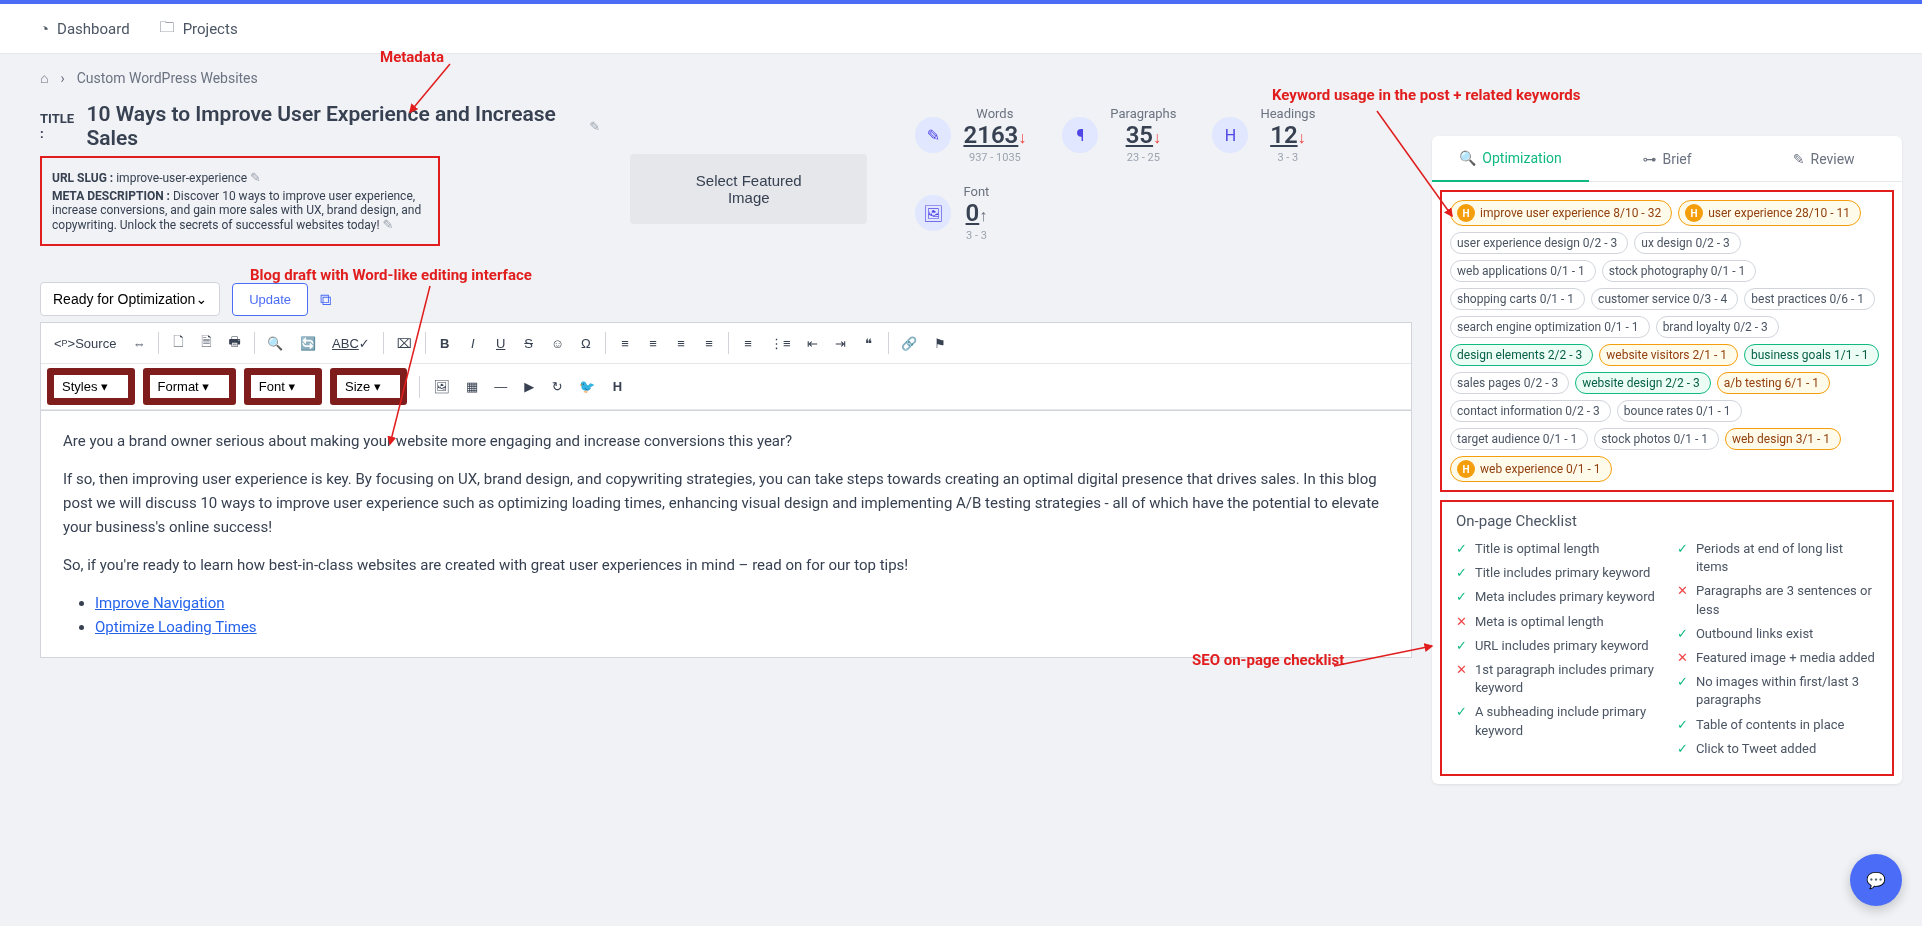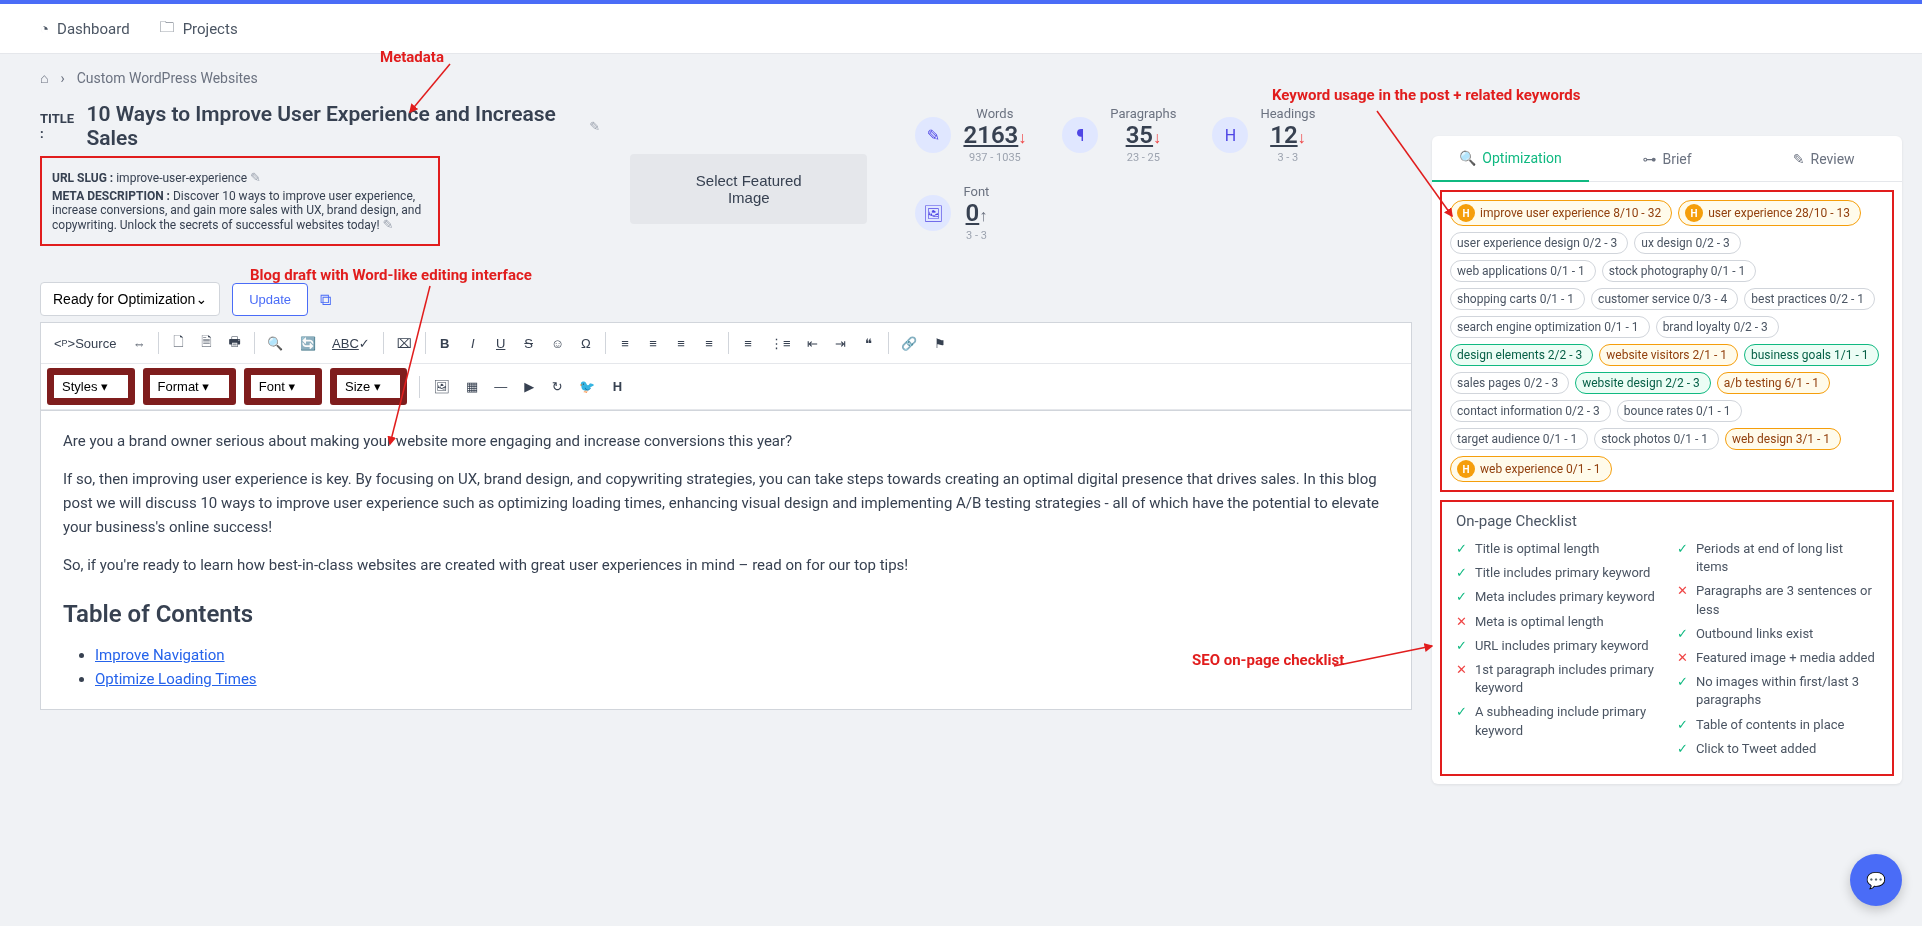--- a/index.html
+++ b/index.html
@@ -230,21 +230,20 @@
           <button class="tb-btn">🐦</button>
           <button class="tb-btn">
               <b>H</b>
             </button>
         </div>
       </div>
       <div class="editor-body">
         <p>Are you a brand owner serious about making your website more engaging and increase conversions this year?</p>
         <p>If so, then improving user experience is key. By focusing on UX, brand design, and copywriting strategies, you can take steps towards creating an optimal digital presence that drives sales. In this blog post we will discuss 10 ways to improve user experience such as optimizing loading times, enhancing visual design and implementing A/B testing strategies - all of which have the potential to elevate your business's online success!</p>
         <p>So, if you're ready to learn how best-in-class websites are created with great user experiences in mind – read on for our top tips!</p>
-        <h2>Table of Contents</h2>
         <ul>
           <li><a href="#">Improve Navigation</a></li>
           <li><a href="#">Optimize Loading Times</a></li>
         </ul>
       </div>
     </div>
   </div>
 
   <div class="right">
     <div class="annotation" style="top:-10px; left:-160px; width:370px;">Keyword usage in the post + related keywords</div>
@@ -272,42 +271,42 @@
             <span>Review</span>
           </div>
       </div>
       <div class="keyword-box" id="keyword-box">
           <span class="kw kw-orange">
             <span class="kw-h">H</span>
             <span>improve user experience 8/10 - 32</span>
           </span>
           <span class="kw kw-orange">
             <span class="kw-h">H</span>
-            <span>user experience 28/10 - 13</span>
+            <span>user experience 28/10 - 11</span>
           </span>
           <span class="kw kw-gray">
             <span>user experience design 0/2 - 3</span>
           </span>
           <span class="kw kw-gray">
             <span>ux design 0/2 - 3</span>
           </span>
           <span class="kw kw-gray">
             <span>web applications 0/1 - 1</span>
           </span>
           <span class="kw kw-gray">
             <span>stock photography 0/1 - 1</span>
           </span>
           <span class="kw kw-gray">
             <span>shopping carts 0/1 - 1</span>
           </span>
           <span class="kw kw-gray">
             <span>customer service 0/3 - 4</span>
           </span>
           <span class="kw kw-gray">
-            <span>best practices 0/2 - 1</span>
+            <span>best practices 0/6 - 1</span>
           </span>
           <span class="kw kw-gray">
             <span>search engine optimization 0/1 - 1</span>
           </span>
           <span class="kw kw-gray">
             <span>brand loyalty 0/2 - 3</span>
           </span>
           <span class="kw kw-green">
             <span>design elements 2/2 - 3</span>
           </span>

